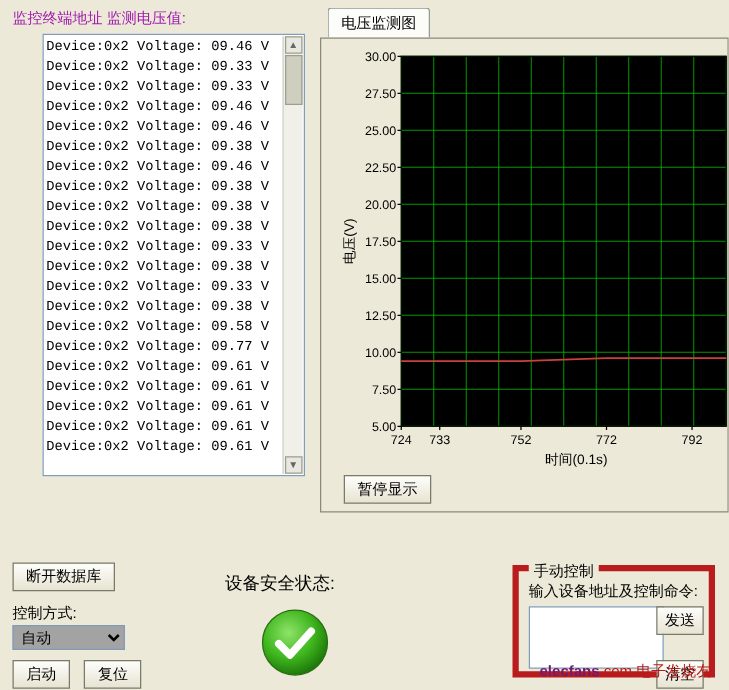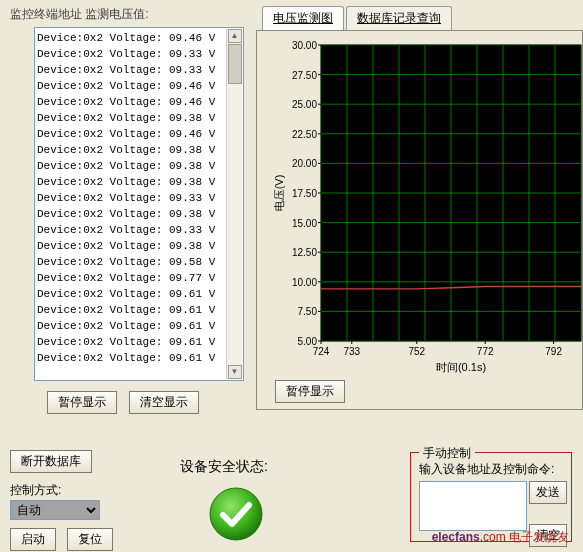--- a/index.html
+++ b/index.html
@@ -16,21 +16,21 @@
 
   
   .left-panel {
     position: absolute;
     left: 10px;
     top: 6px;
     width: 234px;
   }
   .left-label {
     font-size: 12px;
-    color: #404040;
+    color: #a21caf;
     margin-bottom: 4px;
   }
   .log-frame {
     border: 1px solid #7f9db9;
     background: #fff;
     height: 354px;
     position: relative;
     padding: 2px;
     margin-left: 24px;
   }
@@ -97,21 +97,20 @@
     margin-left: 6px;
   }
   .tab {
     padding: 3px 10px;
     border: 1px solid #919b9c;
     border-bottom: none;
     background: #f2f0e4;
     margin-right: 2px;
     font-size: 12px;
     border-radius: 3px 3px 0 0;
-    text-decoration: underline;
   }
   .tab.active {
     background: #fcfcf8;
     font-weight: normal;
   }
   .chart-frame {
     border: 1px solid #8a8a7a;
     background: #ece9d8;
     height: 380px;
     padding: 8px 8px 0 8px;
@@ -175,21 +174,21 @@
     width: 56px;
     height: 56px;
   }
 
   .manual-group {
     position: absolute;
     left: 410px;
     top: 452px;
     width: 162px;
     height: 90px;
-    border: 1px solid #b91c1c;
+    border: 5px solid #b91c1c;
   }
   .manual-group .legend {
     position: absolute;
     top: -8px;
     left: 8px;
     background: #ece9d8;
     padding: 0 4px;
     font-size: 12px;
   }
   .manual-inner-label {
@@ -257,30 +256,25 @@
 Device:0x2 Voltage: 09.61 V
 Device:0x2 Voltage: 09.61 V</div>
     <div class="scrollbar">
       <div>
         <div class="sb-btn">▲</div>
         <div class="sb-thumb"></div>
       </div>
       <div class="sb-btn">▼</div>
     </div>
   </div>
-  <div class="btn-row">
-    <span class="btn">暂停显示</span>
-    <span class="btn">清空显示</span>
-  </div>
 </div>
 
 <div class="right-panel">
   <div class="tabs">
     <div class="tab active">电压监测图</div>
-    <div class="tab">数据库记录查询</div>
   </div>
   <div class="chart-frame">
     <div class="chart-area">
       <svg id="chart-svg" class="chart-svg" width="318" height="346">
           <rect x="56" y="6" width="260" height="296" fill="#000000"></rect>
           <line x1="56" y1="302" x2="316" y2="302" stroke="#00c800" stroke-width="0.6"></line>
           <text x="52" y="306" text-anchor="end" font-size="10" fill="#000">5.00</text>
           <line x1="53" y1="302" x2="56" y2="302" stroke="#000"></line>
           <line x1="56" y1="272.4" x2="316" y2="272.4" stroke="#00c800" stroke-width="0.6"></line>
           <text x="52" y="276.4" text-anchor="end" font-size="10" fill="#000">7.50</text>

